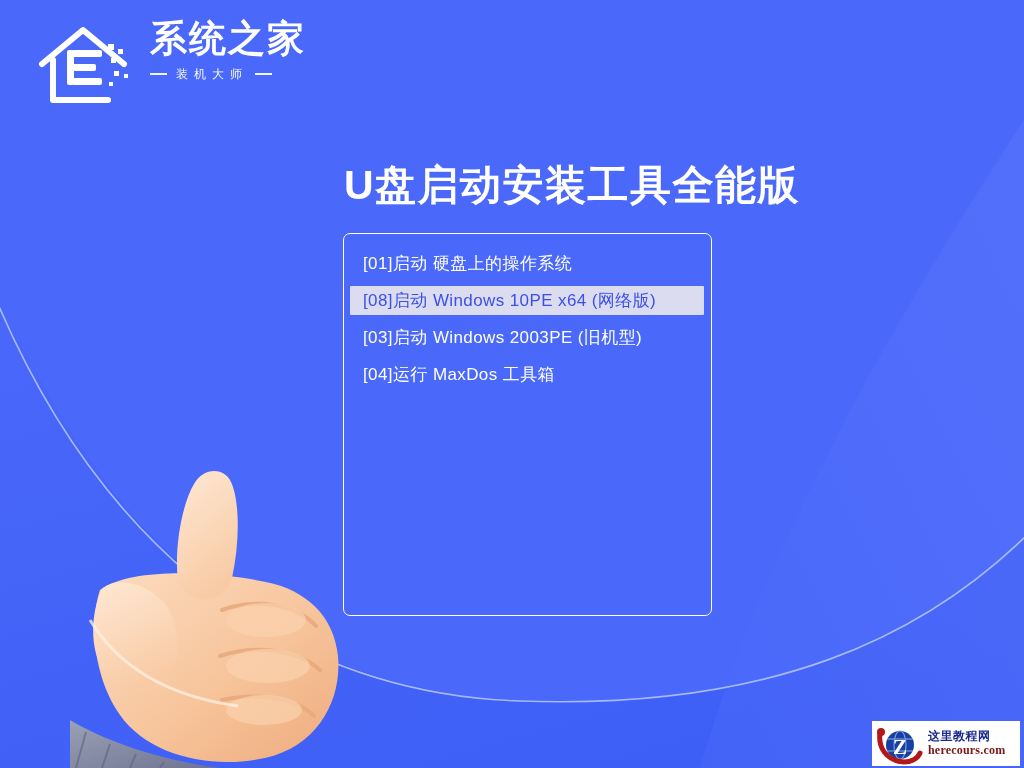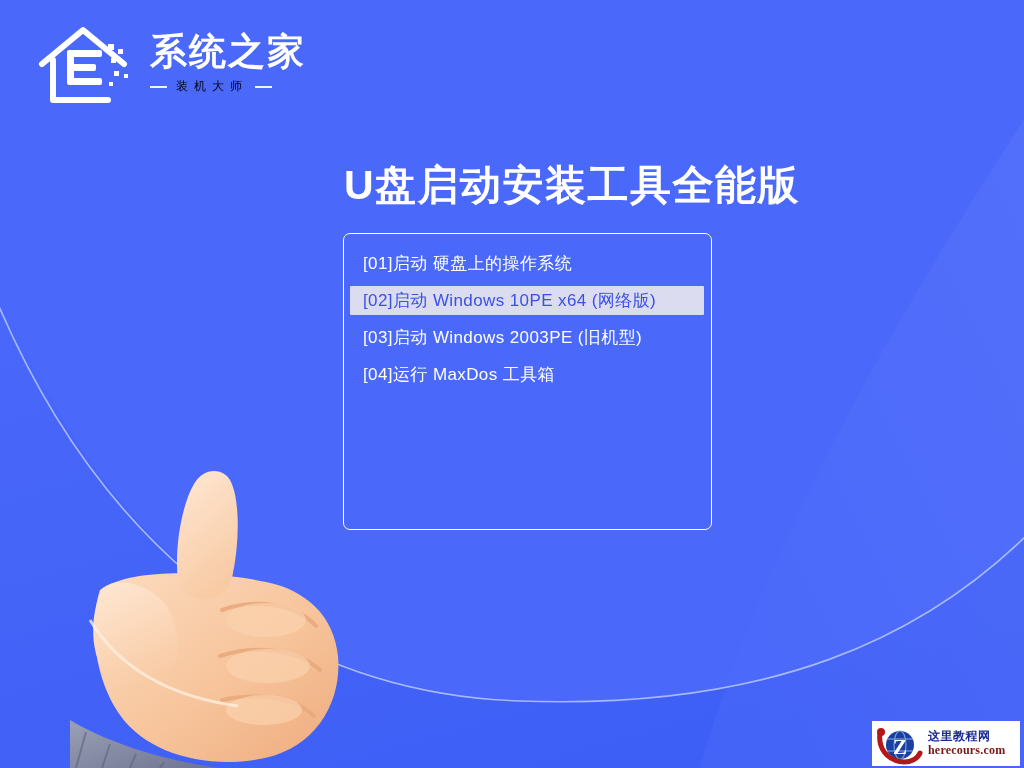--- a/index.html
+++ b/index.html
@@ -29,21 +29,21 @@
     width: 1024px;
     height: 768px;
   }
 
   
   .brand {
     position: absolute;
     left: 36px;
     top: 16px;
     display: flex;
-    align-items: center;
+    align-items: flex-start;
     gap: 10px;
   }
   .brand-mark {
     width: 104px;
     height: 92px;
     flex: 0 0 auto;
   }
   .brand-text {
     display: flex;
     flex-direction: column;
@@ -64,21 +64,21 @@
     gap: 7px;
     margin-top: 7px;
   }
   .brand-dash {
     width: 17px;
     height: 2px;
     background: #ffffff;
     opacity: .92;
   }
   .brand-sub {
-    color: #000000;
+    color: #ffffff;
     font-size: 12px;
     letter-spacing: 6px;
     white-space: nowrap;
     opacity: .95;
     padding-left: 2px;
     font-family: Liberation Serif, serif;
   }
 
   
   .title {
@@ -93,21 +93,21 @@
     letter-spacing: 1.5px;
     white-space: nowrap;
   }
 
   
   .menu-box {
     position: absolute;
     left: 343px;
     top: 233px;
     width: 369px;
-    height: 297px;
+    height: 383px;
     border: 1.5px solid #ffffff;
     border-radius: 7px;
     box-sizing: border-box;
   }
   .menu-list {
     position: absolute;
     left: 0;
     top: 15px;
     width: 100%;
   }
@@ -228,21 +228,21 @@
         <span class="brand-dash"></span>
       </div>
     </div>
   </div>
 
   <div class="title">U盘启动安装工具全能版</div>
 
   <div class="menu-box">
     <div class="menu-list">
       <div class="menu-item">[01]启动 硬盘上的操作系统</div>
-      <div class="menu-item selected">[02]启动 Windows 10PE x64 (网络版)</div>
+      <div class="menu-item selected">[08]启动 Windows 10PE x64 (网络版)</div>
       <div class="menu-item">[03]启动 Windows 2003PE (旧机型)</div>
       <div class="menu-item">[04]运行 MaxDos 工具箱</div>
     </div>
   </div>
 
   <svg class="hand" viewBox="0 0 360 298">
     <defs>
       <linearGradient id="skin" x1="0" y1="0" x2="1" y2="1">
         <stop offset="0%" stop-color="#fcdcc0"></stop>
         <stop offset="55%" stop-color="#f7c49b"></stop>

